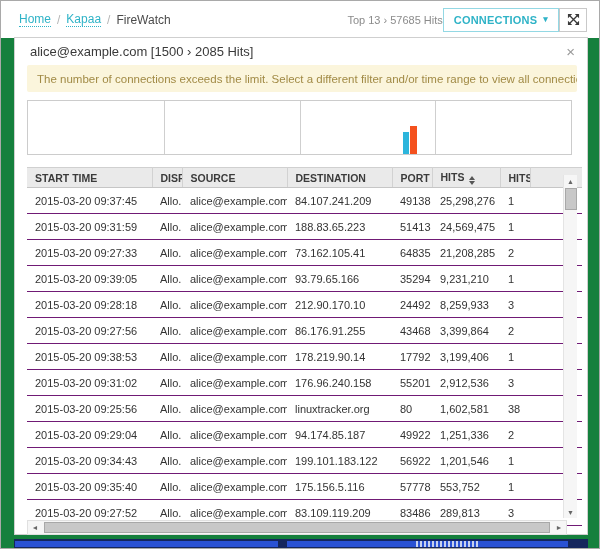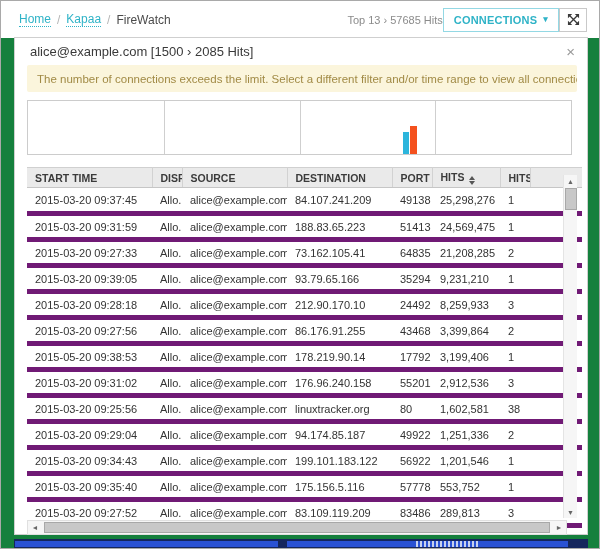--- a/index.html
+++ b/index.html
@@ -75,21 +75,21 @@
     border-top:1px solid #d0d0d0; border-bottom:1px solid #c6c6c6;
     border-right:1px solid #d2d2d2;
     font-size:10.5px; font-weight:bold; color:#3b3b3b; text-align:left;
     padding:0 4px 0 8px; white-space:nowrap; overflow:hidden; cursor:pointer;
   }
   thead th:last-child { border-right:none; }
   tbody td {
     height:26px; font-size:11px; color:#333; padding:0 4px 0 8px;
     white-space:nowrap; overflow:hidden; background:#fff;
   }
-  tbody tr { border-bottom:5px solid #701a75; cursor:pointer; }
+  tbody tr { border-bottom:1px solid #701a75; cursor:pointer; }
   .sort-icon { display:inline-flex; flex-direction:column; gap:1px; margin-left:5px; vertical-align:1px; }
   .sort-icon .tri-up { width:0; height:0; border-left:3px solid transparent; border-right:3px solid transparent; border-bottom:4px solid #555; }
   .sort-icon .tri-down { width:0; height:0; border-left:3px solid transparent; border-right:3px solid transparent; border-top:4px solid #555; }
 
   
   .vscroll {
     position:absolute; right:10px; top:137px; width:14px; height:343px;
     background:var(--scroll_track); border-left:1px solid #e4e4e4;
     display:flex; flex-direction:column; align-items:center;
   }

